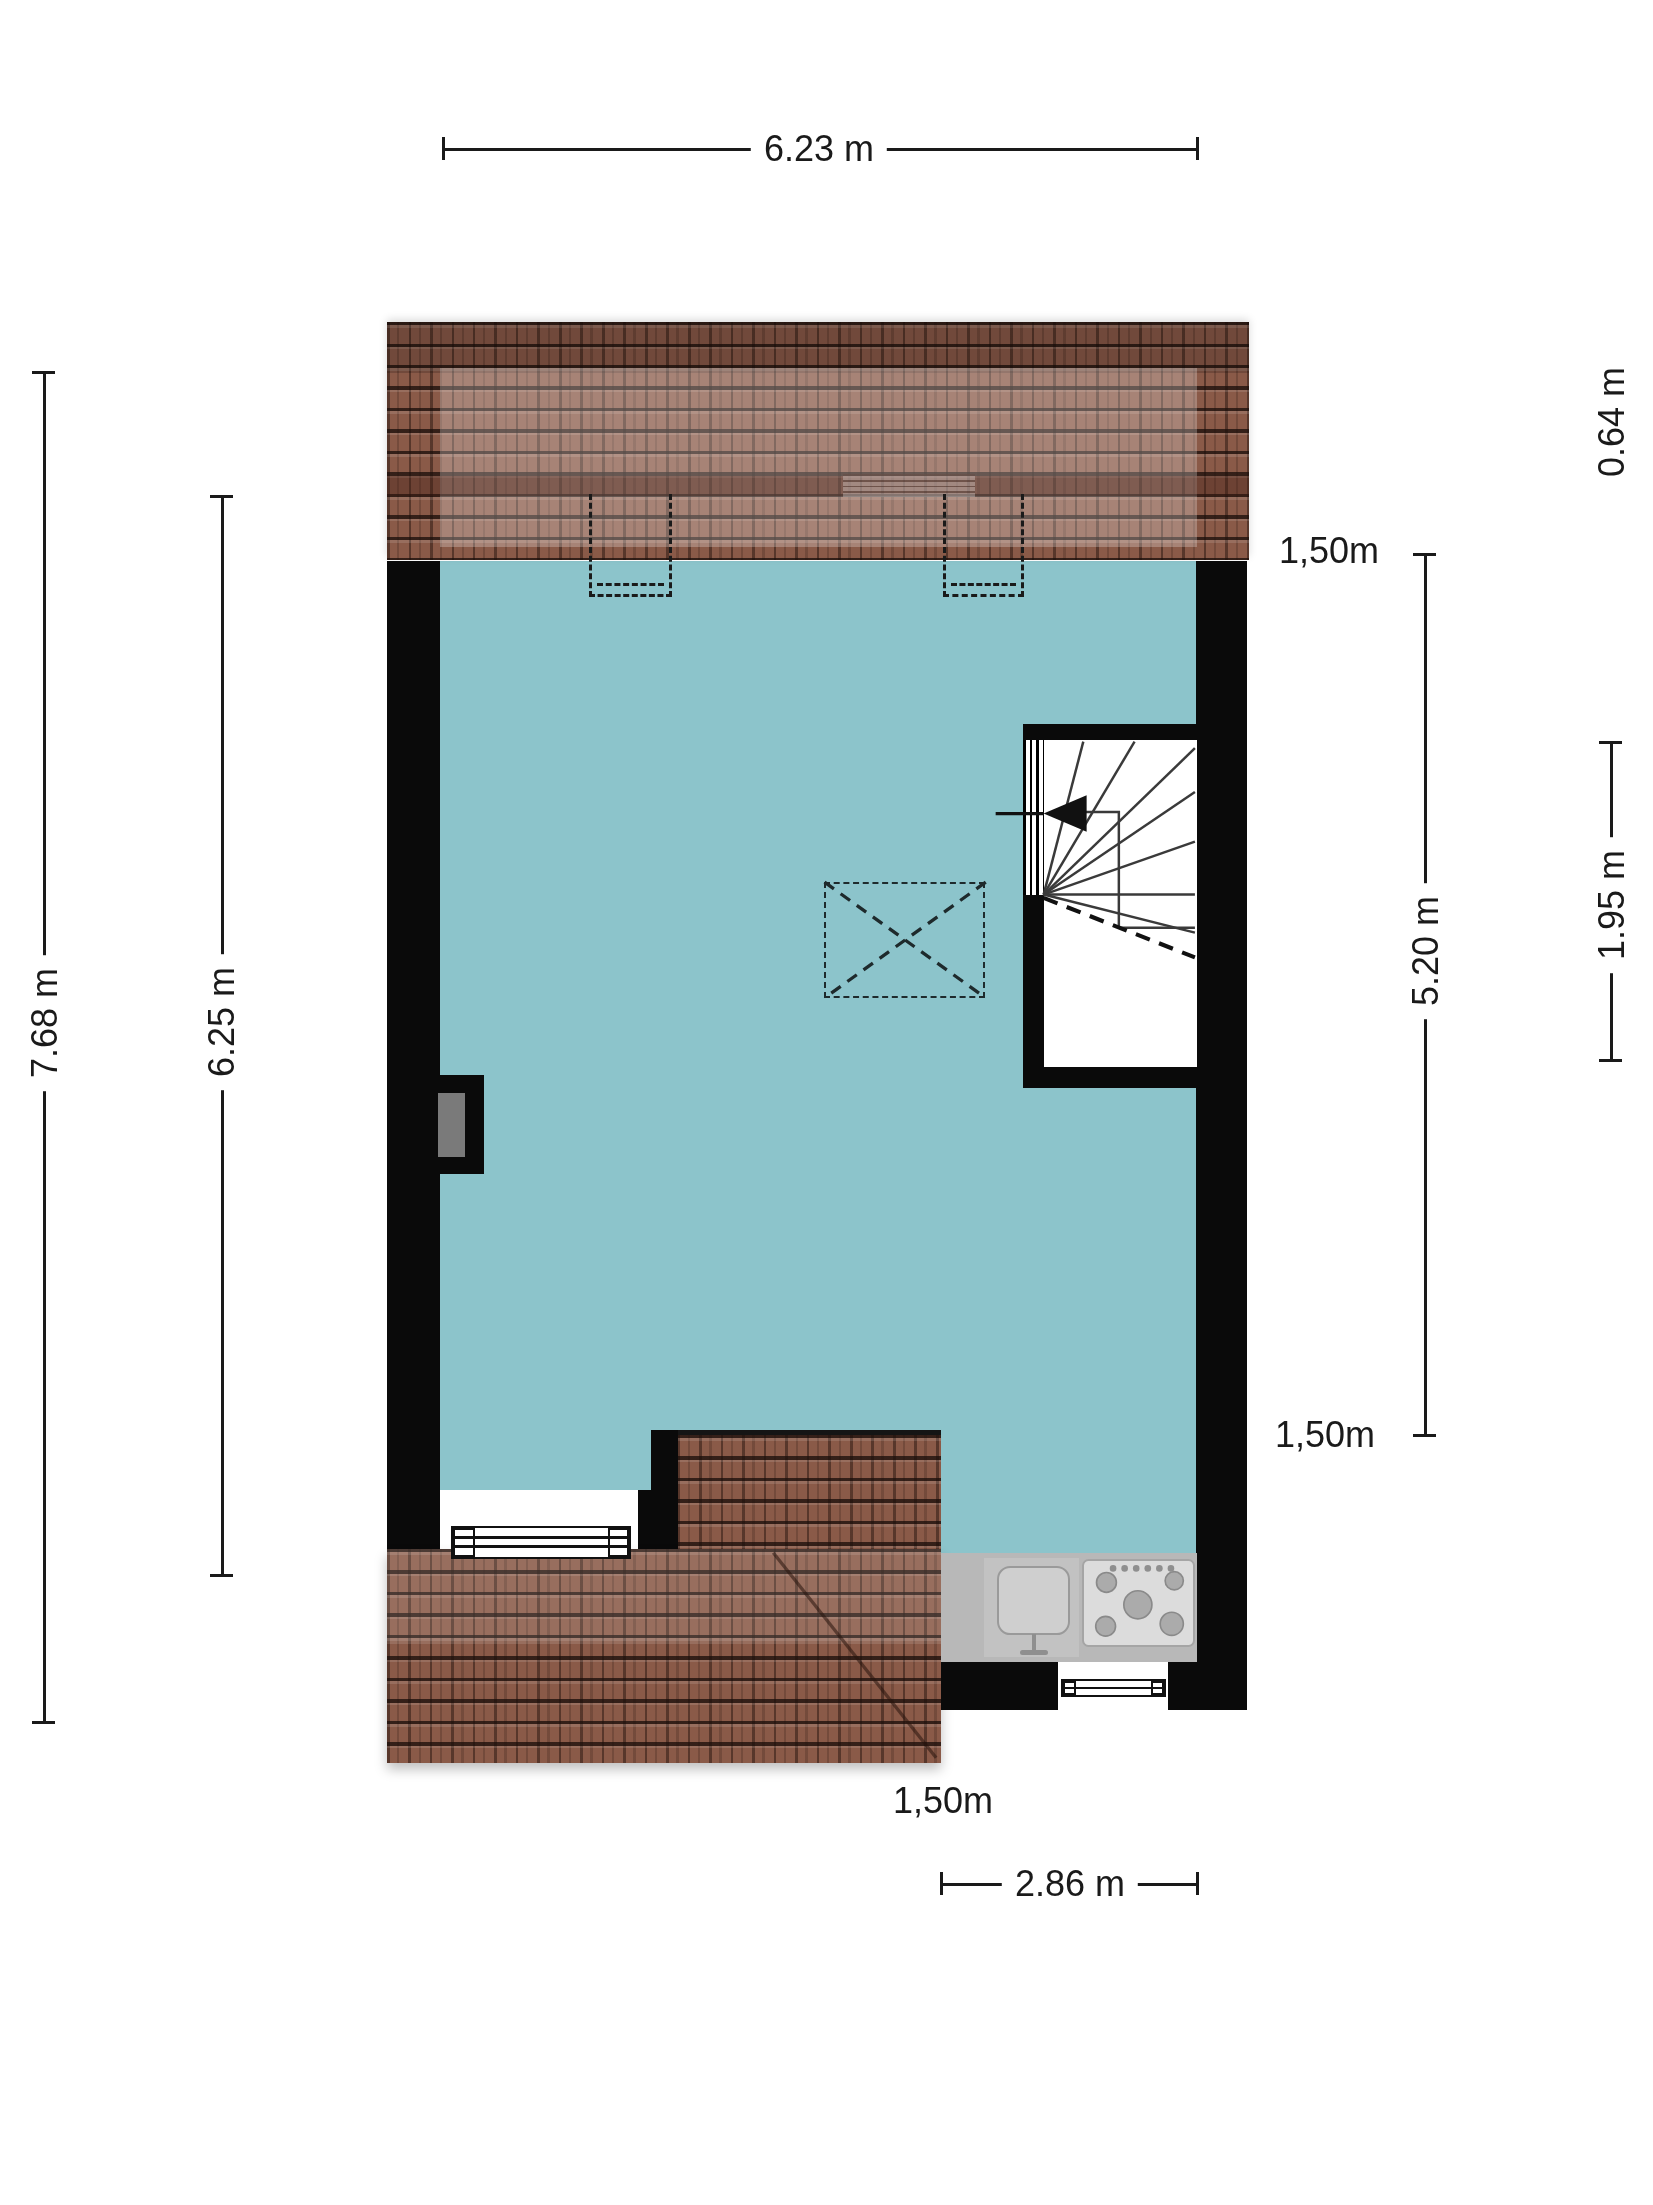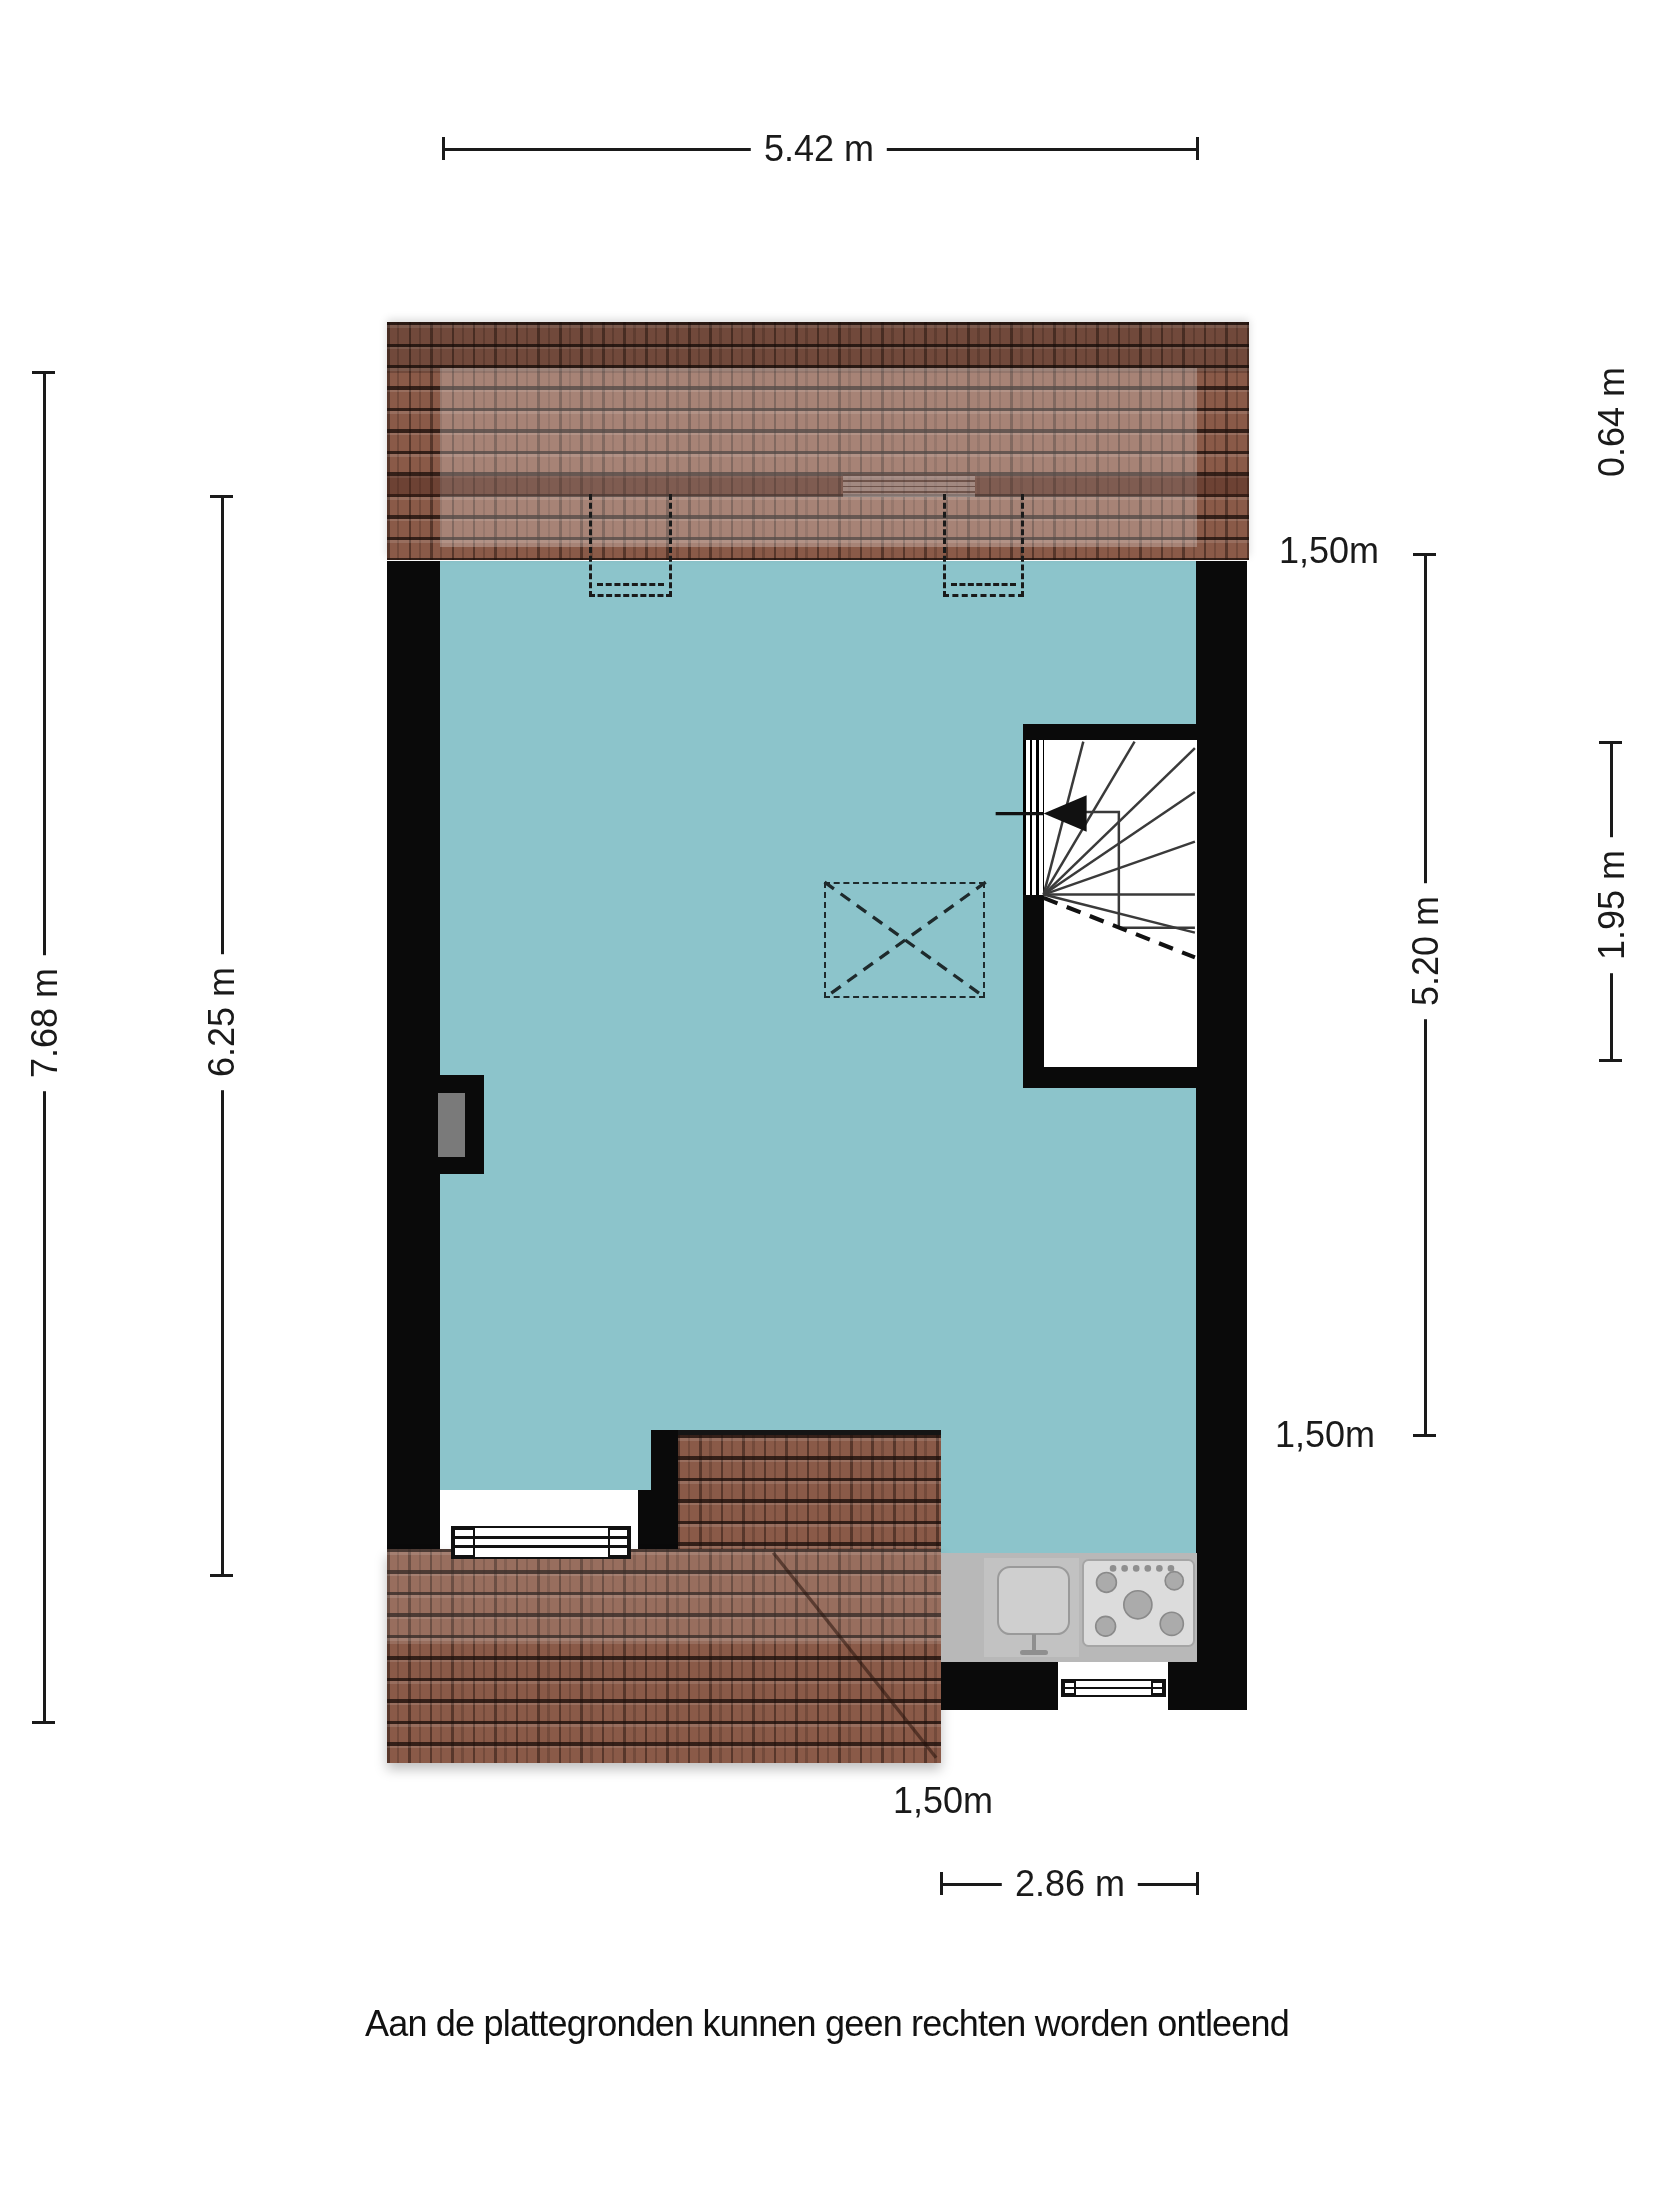--- a/index.html
+++ b/index.html
@@ -148,21 +148,21 @@
   </svg>
 
   <span class="room-label" style="left:790px;top:418px;">Kast</span>
   <span class="room-label" style="left:726px;top:1133px;">Slaapkamer</span>
   <span class="room-label" style="left:1073px;top:1502px;">Keuken</span>
 </div>
 
 <div class="dim-line-h" style="left:442px;top:148px;width:755px;"></div>
 <div class="tick-v" style="left:442px;top:137px;"></div>
 <div class="tick-v" style="left:1196px;top:137px;"></div>
-<span class="dim-label" style="left:819px;top:149px;">5.42 m</span>
+<span class="dim-label" style="left:819px;top:149px;">6.23 m</span>
 
 <span class="dim-label v" style="left:1612px;top:422px;">0.64 m</span>
 
 <span class="dim-label" style="left:1329px;top:551px;">1,50m</span>
 
 <div class="dim-line-v" style="left:1424px;top:554px;height:881px;"></div>
 <div class="tick-h" style="left:1413px;top:553px;"></div>
 <div class="tick-h" style="left:1413px;top:1434px;"></div>
 <span class="dim-label v" style="left:1426px;top:951px;">5.20 m</span>
 
@@ -184,15 +184,14 @@
 <span class="dim-label v" style="left:222px;top:1022px;">6.25 m</span>
 
 <span class="dim-label" style="left:943px;top:1801px;">1,50m</span>
 
 <div class="dim-line-h" style="left:941px;top:1883px;width:256px;"></div>
 <div class="tick-v" style="left:940px;top:1872px;"></div>
 <div class="tick-v" style="left:1196px;top:1872px;"></div>
 <span class="dim-label" style="left:1070px;top:1884px;">2.86 m</span>
 
 <div class="footer" style="top:2001px;">
-  <div>Aan de plattegronden kunnen geen rechten worden ontleend</div>
 </div>
 
 
 </body></html>

